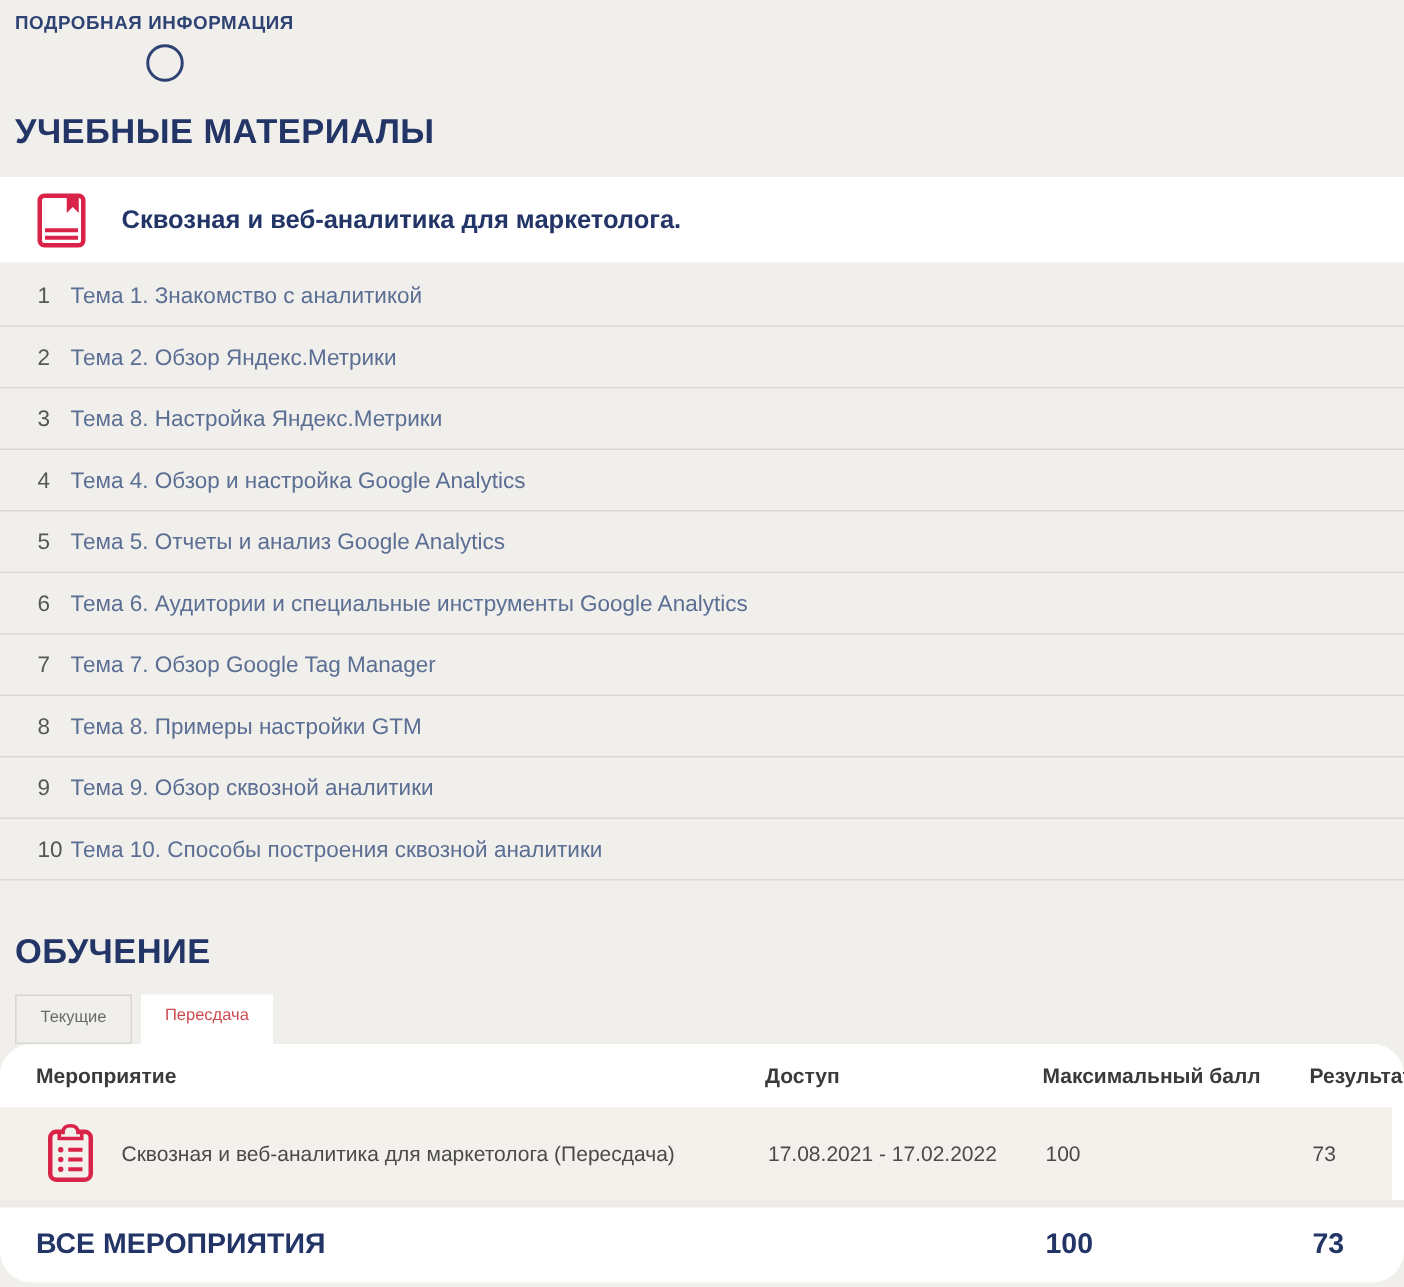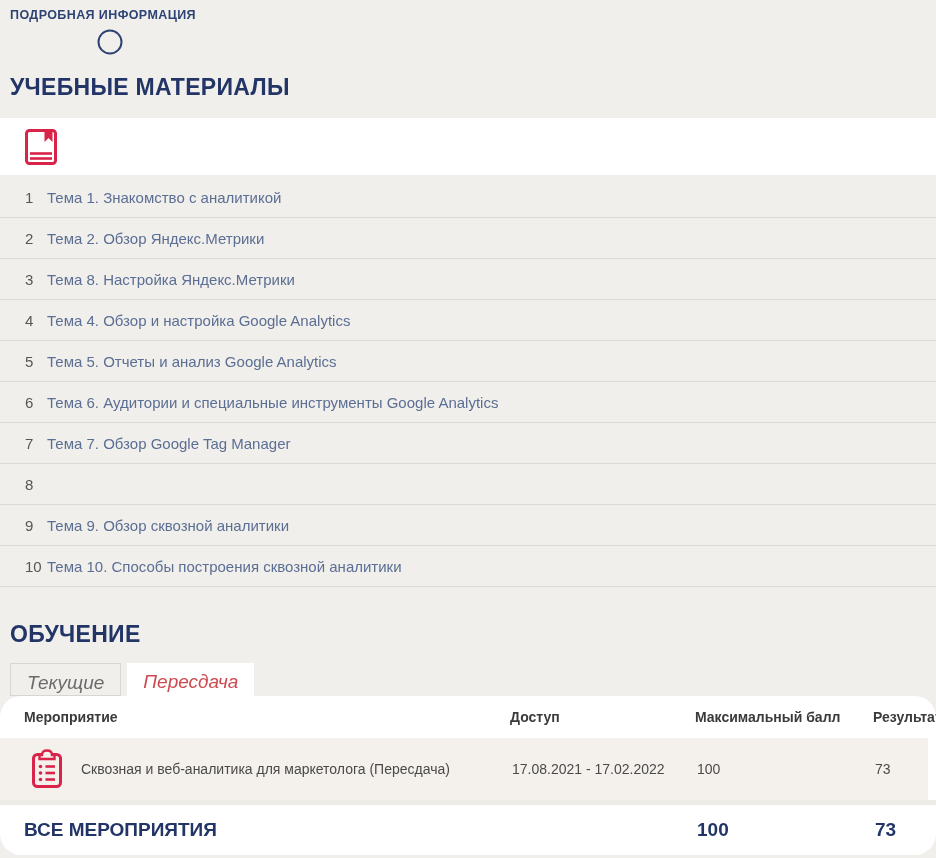--- a/index.html
+++ b/index.html
@@ -48,21 +48,21 @@
   .topic-num {
     width: 47px; padding-left: 25px; flex: 0 0 auto;
     color: #565656; font-size: 15px;
   }
   .topic-title {
     color: #5b6e94; font-size: 15px; text-decoration: none; cursor: pointer;
   }
   
   .tabs { display: flex; margin: 0 0 0 10px; align-items: flex-end; }
   .tab {
-    height: 33px; padding: 8px 16px 0 16px; font-size: 19px; cursor: pointer; font-style: italic;
+    height: 33px; padding: 8px 16px 0 16px; font-size: 11px; cursor: pointer;
   }
   .tab.inactive { color: #6b6b6b; border: 1px solid #d9d6d2; background: transparent; }
   .tab.active { color: #cc4b50; background: #ffffff; border: none; margin-left: 6px; }
   
   .panel { background: #ffffff; width: 100%; border-radius: 21px; }
   .trow {
     display: grid;
     grid-template-columns: 486px 185px 178px 1fr;
     padding-left: 24px; align-items: center;
   }
@@ -87,20 +87,21 @@
 
 <div class="section-title materials">УЧЕБНЫЕ МАТЕРИАЛЫ</div>
 
 <div class="course-card">
   <svg width="38" height="40" viewBox="0 0 38 40">
     <rect x="4.5" y="3.5" width="29" height="33" rx="3" fill="none" stroke="#d92349" stroke-width="3"></rect>
     <polygon points="22.5,3 30.5,3 30.5,15 26.5,11 22.5,15" fill="#d92349"></polygon>
     <line x1="8" y1="26.5" x2="30" y2="26.5" stroke="#d92349" stroke-width="2.6"></line>
     <line x1="8" y1="31.5" x2="30" y2="31.5" stroke="#d92349" stroke-width="2.6"></line>
   </svg>
+  <div class="course-title">Сквозная и веб-аналитика для маркетолога.</div>
 </div>
 
 <div class="topics">
   <div class="topic-row">
     <div class="topic-num">1</div>
     <a class="topic-title">Тема 1. Знакомство с аналитикой</a>
   </div>
   <div class="topic-row">
     <div class="topic-num">2</div>
     <a class="topic-title">Тема 2. Обзор Яндекс.Метрики</a>
@@ -120,20 +121,21 @@
   <div class="topic-row">
     <div class="topic-num">6</div>
     <a class="topic-title">Тема 6. Аудитории и специальные инструменты Google Analytics</a>
   </div>
   <div class="topic-row">
     <div class="topic-num">7</div>
     <a class="topic-title">Тема 7. Обзор Google Tag Manager</a>
   </div>
   <div class="topic-row">
     <div class="topic-num">8</div>
+    <a class="topic-title">Тема 8. Примеры настройки GTM</a>
   </div>
   <div class="topic-row">
     <div class="topic-num">9</div>
     <a class="topic-title">Тема 9. Обзор сквозной аналитики</a>
   </div>
   <div class="topic-row">
     <div class="topic-num">10</div>
     <a class="topic-title">Тема 10. Способы построения сквозной аналитики</a>
   </div>
 </div>

